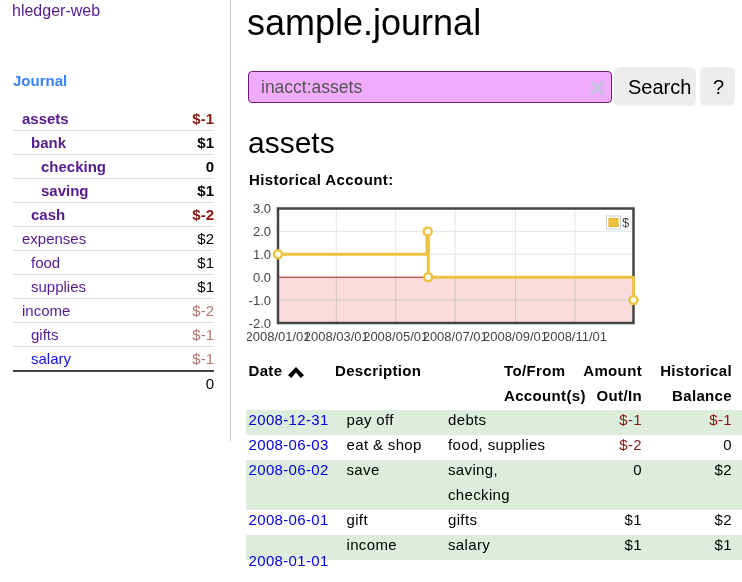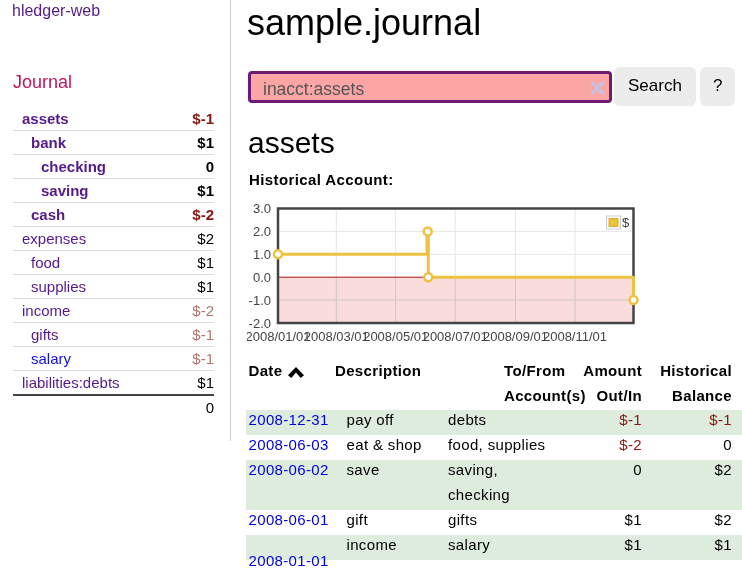--- a/index.html
+++ b/index.html
@@ -3,21 +3,21 @@
 <meta charset="utf-8">
 <style>
 * { margin:0; padding:0; box-sizing:content-box; }
 html,body { width:742px; height:582px; background:#fff;
   font-family:"Liberation Sans", sans-serif; overflow:hidden; position:relative; }
 a { text-decoration:none; }
 
 #sidebar { position:absolute; left:0; top:0; width:230px; height:441px;
   border-right:1px solid #ccc; }
 #brand { position:absolute; left:12px; top:2px; font-size:16px; color:#551a8b; }
-#navj { position:absolute; left:13px; top:72px; font-size:18px; color:#be185d; }
+#navj { position:absolute; left:13px; top:72px; font-size:15px; color:#3b82f6;font-weight:bold; }
 #stable { position:absolute; left:13px; top:107px; width:201px;
   border-collapse:collapse; font-size:15px; }
 #stable td, #stable th { height:23px; padding:0; border-bottom:1px solid #ddd;
   vertical-align:middle; font-weight:normal; }
 #stable th { text-align:left; color:#000; }
 #stable td.bal, #stable th.bal { text-align:right; }
 #stable a { color:#551a8b; }
 #stable a.blue { color:#1111dd; }
 #stable .in a { font-weight:bold; }
 #stable .in .bal { font-weight:bold; }
@@ -26,25 +26,25 @@
 .d2 { padding-left:18px !important; }
 .d3 { padding-left:28px !important; }
 .neg { color:#8b1510; }
 .cell.neg { color:#8b1510; }
 .negdim { color:#b5736e; }
 a.blue { color:#0000dd; }
 
 #h1 { position:absolute; left:247px; top:1.5px; font-size:36px; font-weight:normal;
   color:#000; letter-spacing:0px; }
 #sinput { position:absolute; left:248px; top:71px; width:364px; height:31.5px;
-  box-sizing:border-box; border:3px solid #701a75; border-radius:4px; background:#fca5a5; }
+  box-sizing:border-box; border:1px solid #701a75; border-radius:4px; background:#f0abfc; }
 #sinput span { position:absolute; left:12px; top:5px; font-size:17.5px; color:#555; }
 #xclear { position:absolute; left:590px; top:81px; }
 .btn { position:absolute; top:67px; height:39px; background:#ececec;
-  border-radius:6px; font-size:17px; color:#000; }
+  border-radius:6px; font-size:20px; color:#000; }
 #btnsearch { left:614px; width:82px; }
 #btnsearch span { position:absolute; left:14px; top:9px; }
 #btnq { left:700px; width:35px; }
 #btnq span { position:absolute; left:13px; top:9px; }
 #h2 { position:absolute; left:248px; top:126px; font-size:30px; font-weight:normal; }
 #hb { position:absolute; left:249px; top:171px; font-size:15px; font-weight:bold; letter-spacing:0.4px; }
 
 .rrow { position:absolute; left:246px; width:496px; background:#deecde; }
 .cell { position:absolute; font-size:15px; color:#000; white-space:nowrap; letter-spacing:0.35px; }
 .hdc { line-height:25px; }
@@ -94,24 +94,20 @@
           <td class="d1"><a href="#">income</a></td>
           <td class="bal negdim">$-2</td>
         </tr>
   <tr>
           <td class="d2"><a href="#">gifts</a></td>
           <td class="bal negdim">$-1</td>
         </tr>
   <tr>
           <td class="d2"><a class="blue" href="#">salary</a></td>
           <td class="bal negdim">$-1</td>
-        </tr>
-  <tr>
-          <td class="d1"><a href="#">liabilities:debts</a></td>
-          <td class="bal">$1</td>
         </tr>
   <tr class="total">
           <td></td>
           <td class="bal">0</td>
         </tr>
  </tbody>
     </table>
 </div>
 
 <h1 id="h1">sample.journal</h1>

